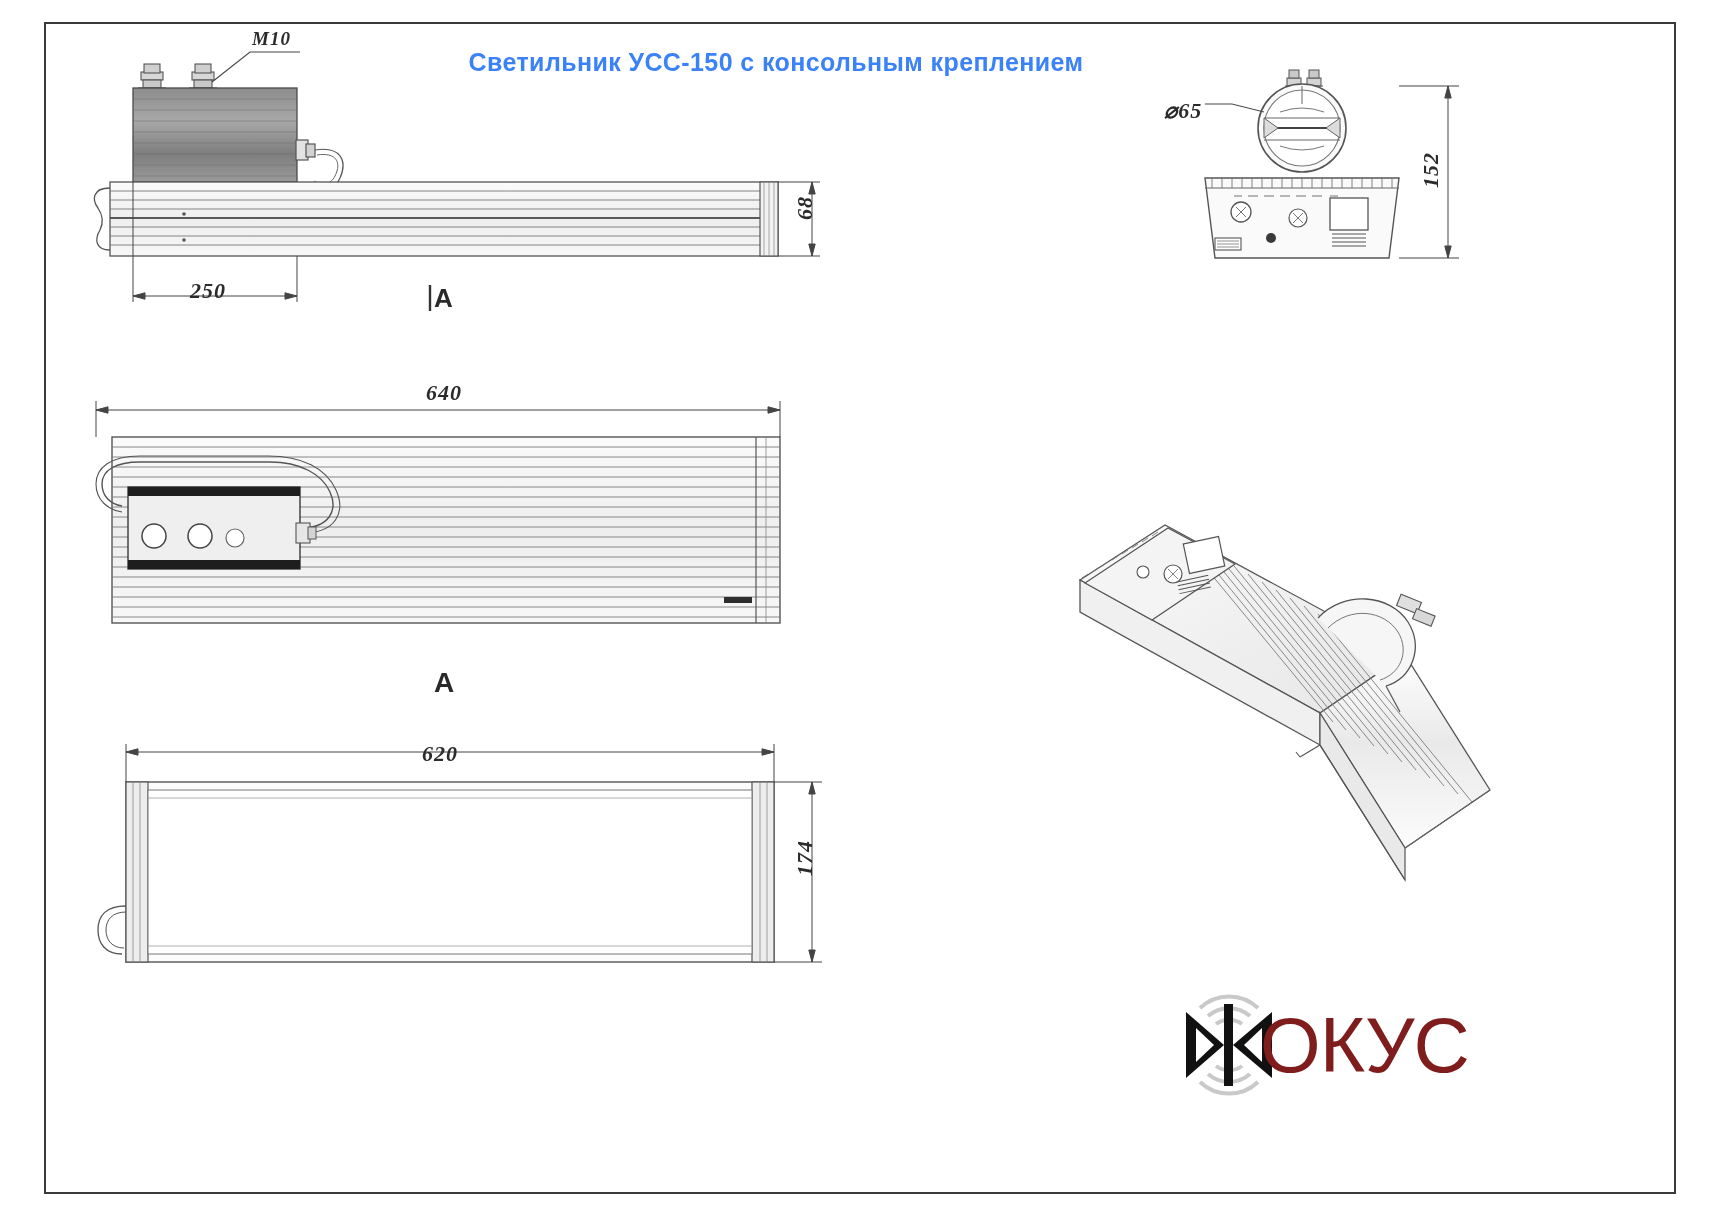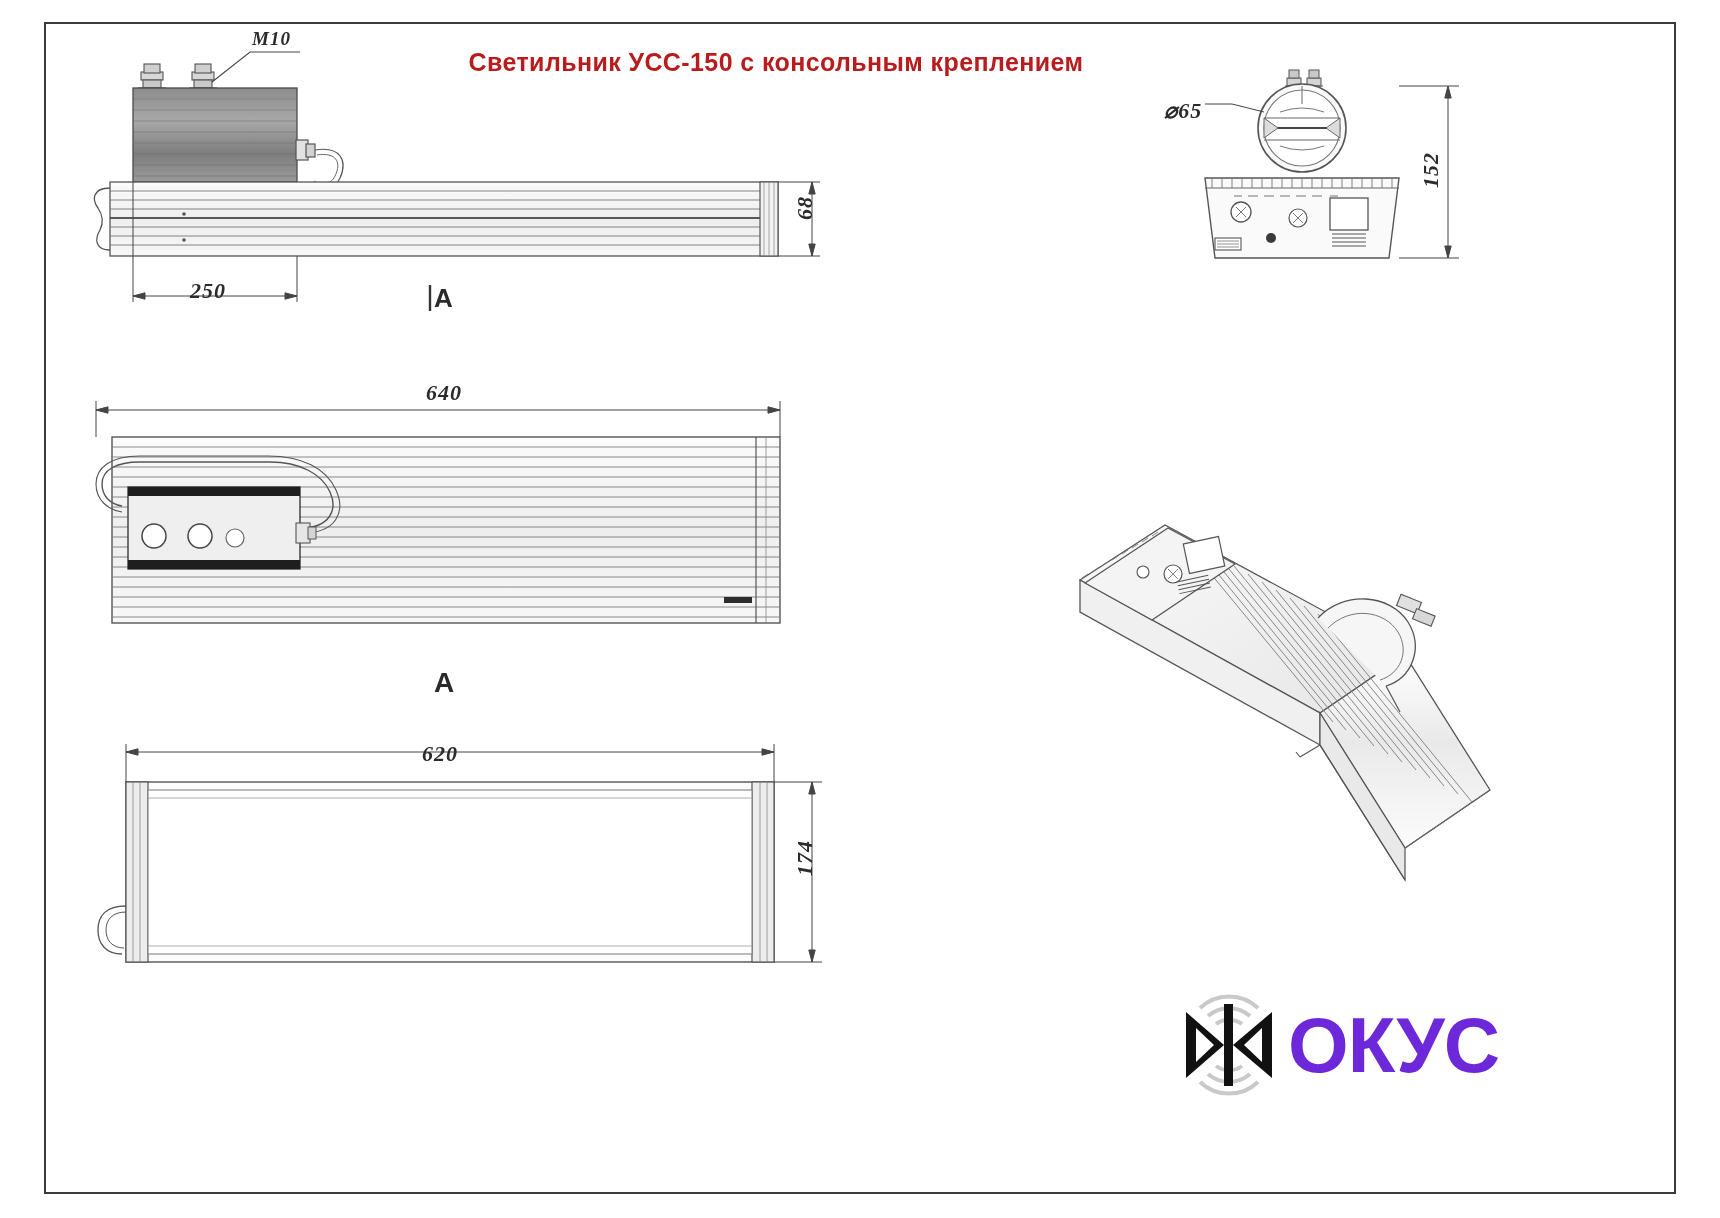--- a/index.html
+++ b/index.html
@@ -1,26 +1,26 @@
 <!DOCTYPE html>
 <html><head>
 <meta charset="utf-8">
 <style>
   html,body{margin:0;padding:0;background:#ffffff;}
   body{width:1720px;height:1218px;font-family:"Liberation Sans",sans-serif;}
   #sheet{position:relative;width:1720px;height:1218px;background:#fff;overflow:hidden;}
   .frame{position:absolute;left:44px;top:22px;width:1632px;height:1172px;border:2px solid #3a3a3a;box-sizing:border-box;}
-  .title{position:absolute;left:0;top:48px;width:1552px;text-align:center;font-size:25px;font-weight:bold;color:#b91c1c;font-family:"Liberation Sans",sans-serif;letter-spacing:.4px;}
+  .title{position:absolute;left:0;top:48px;width:1552px;text-align:center;font-size:25px;font-weight:bold;color:#3b82f6;font-family:"Liberation Sans",sans-serif;letter-spacing:.4px;}
   .dim{position:absolute;font-style:italic;font-weight:bold;font-size:22px;color:#2b2b2b;font-family:"Liberation Serif",serif;letter-spacing:1px;white-space:nowrap;}
   .dim.sm{font-size:19px;font-style:italic;}
   .vlabel{position:absolute;font-style:italic;font-weight:bold;font-size:22px;color:#2b2b2b;font-family:"Liberation Serif",serif;writing-mode:vertical-rl;transform:rotate(180deg);letter-spacing:1px;}
   .viewlabel{position:absolute;font-size:28px;font-weight:bold;color:#2a2a2a;font-family:"Liberation Sans",sans-serif;}
   svg{position:absolute;left:0;top:0;}
   .logo{position:absolute;left:1180px;top:990px;width:300px;height:110px;}
-  .logotext{position:absolute;left:1260px;top:1000px;font-size:78px;font-weight:bold;color:#6d28d9;font-family:"Liberation Sans",sans-serif;letter-spacing:-1px;margin-left:28px;}
+  .logotext{position:absolute;left:1260px;top:1000px;font-size:78px;font-weight:normal;color:#7f1d1d;font-family:"Liberation Sans",sans-serif;letter-spacing:-1px;}
 </style>
 </head>
 <body>
 
 <div id="sheet">
 
   <div class="frame"></div>
 
   <div class="title">Светильник УСС-150 с консольным креплением</div>
 

